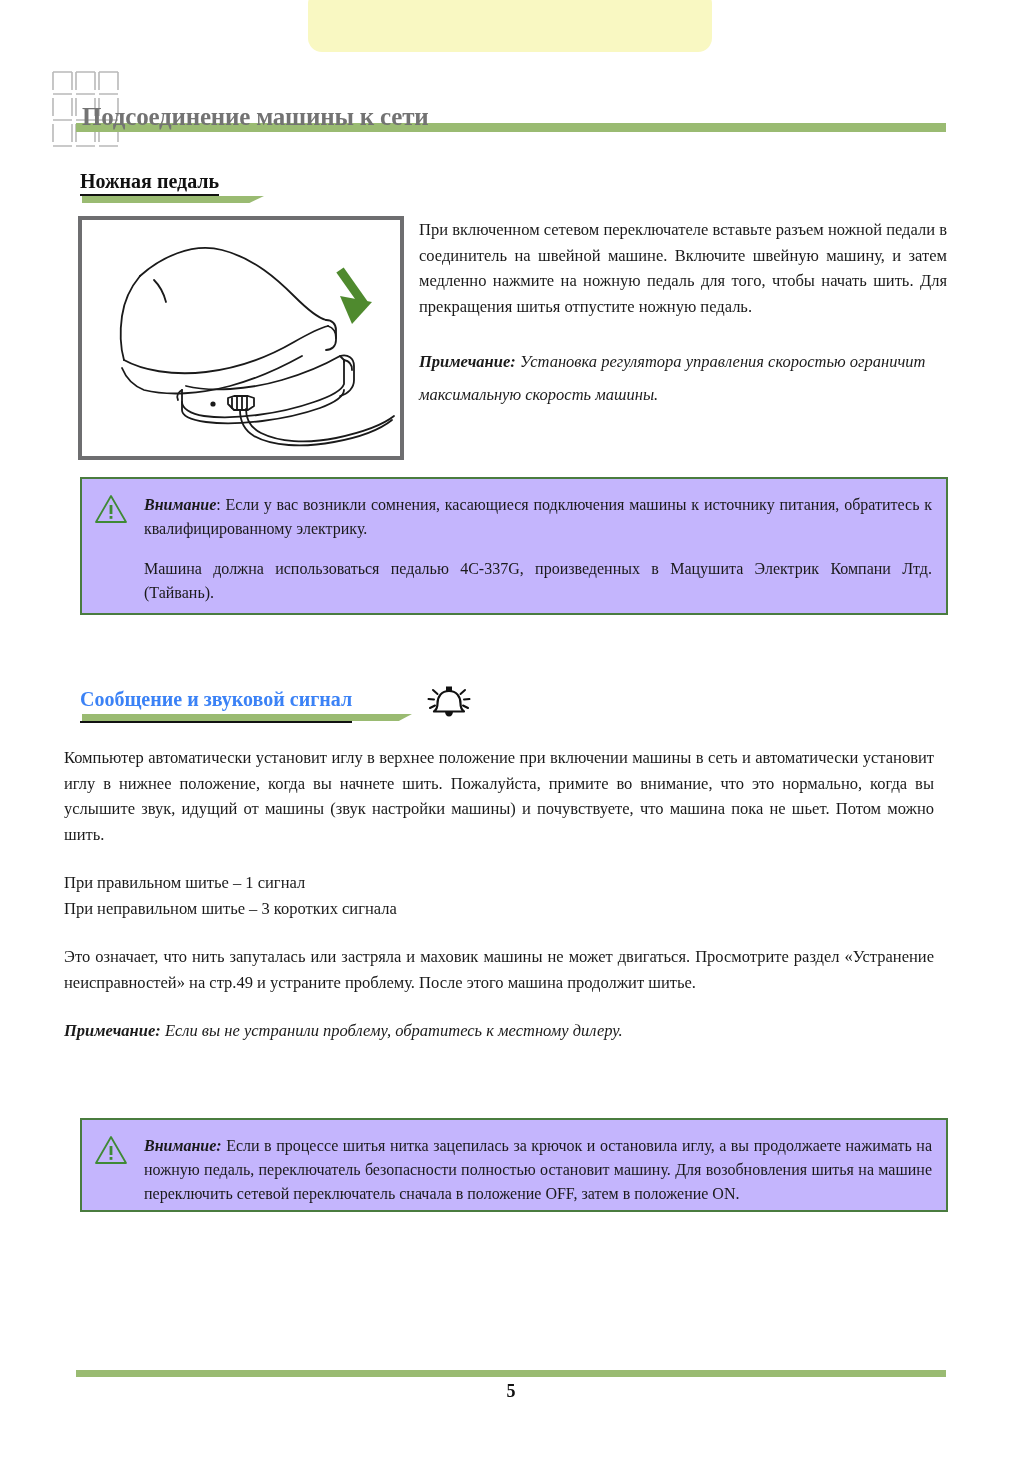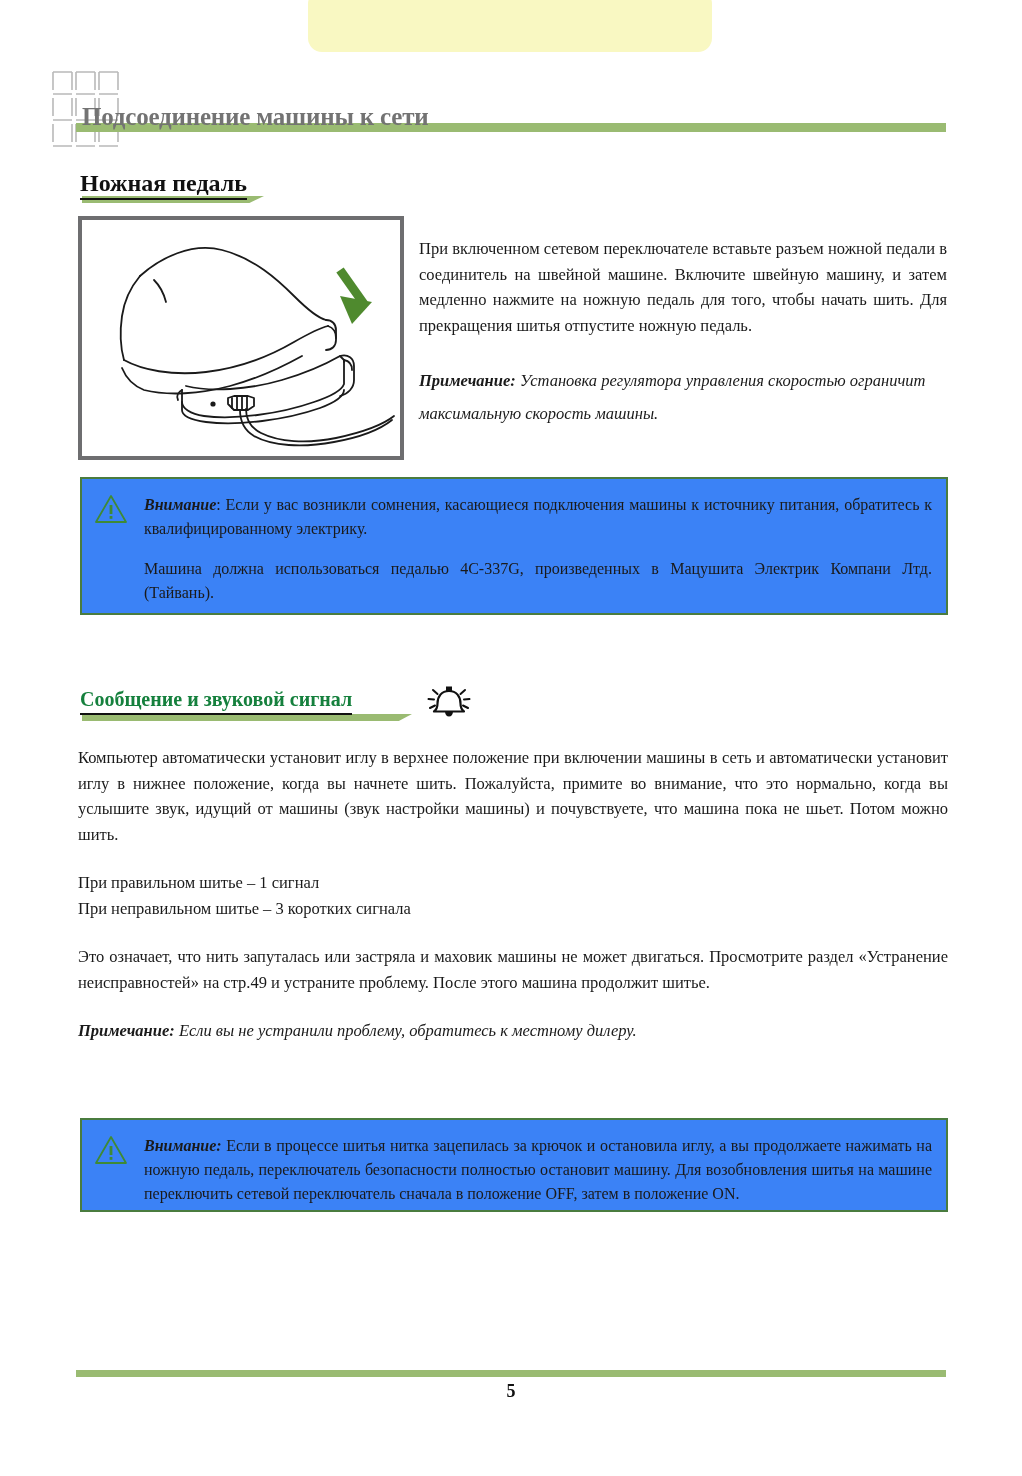--- a/index.html
+++ b/index.html
@@ -68,21 +68,21 @@
   .subhead-block {
     position: absolute;
     left: 80px;
     top: 170px;
     height: 32px;
   }
   .subhead-text {
     position: absolute;
     left: 0;
     top: 0;
-    font-size: 24px;
+    font-size: 20px;
     font-weight: bold;
     color: #111111;
     white-space: nowrap;
     border-bottom: 2px solid #111111;
     padding-bottom: 1px;
     text-align: center;
   }
   .subhead-green {
     position: absolute;
     left: 2px;
@@ -103,21 +103,21 @@
     border: 4px solid #6e6e70;
     background: #ffffff;
     box-sizing: border-box;
   }
   .fig-frame svg { display: block; }
 
   
   .intro-col {
     position: absolute;
     left: 419px;
-    top: 236px;
+    top: 217px;
     width: 528px;
   }
   p.just {
     margin: 0;
     font-size: 16.5px;
     line-height: 25.5px;
     text-align: justify;
     text-justify: inter-word;
     color: #1a1a1a;
   }
@@ -130,21 +130,21 @@
     margin: 0;
     font-size: 16.5px;
     line-height: 33px;
     text-align: left;
   }
 
   
   .warn-box {
     position: absolute;
     border: 2px solid #4a7c3f;
-    background: #3b82f6;
+    background: #c4b5fd;
     box-sizing: border-box;
     padding: 14px 14px 14px 14px;
   }
   #warn-box-1 { left: 80px; top: 477px; width: 868px; height: 138px; }
   #warn-box-2 { left: 80px; top: 1118px; width: 868px; height: 94px; }
 
   .warn-icon {
     position: absolute;
     left: 12px;
     top: 14px;
@@ -177,24 +177,24 @@
     left: 80px;
     top: 688px;
     height: 36px;
   }
   .sec2-text {
     position: absolute;
     left: 0;
     top: 0;
     font-size: 20px;
     font-weight: bold;
-    color: #15803d;
+    color: #3b82f6;
     white-space: nowrap;
     border-bottom: 2px solid #111111;
-    padding-bottom: 2px;
+    padding-bottom: 10px;
   }
   .sec2-green {
     position: absolute;
     left: 2px;
     top: 26px;
     width: 330px;
     height: 7px;
     background: #9abb72;
     clip-path: polygon(0 0, 100% 0, 96% 100%, 0 100%);
   }
@@ -203,21 +203,21 @@
     left: 344px;
     top: -6px;
     width: 50px;
     height: 42px;
   }
   .bell-icon svg { display: block; }
 
   
   .sec2-body {
     position: absolute;
-    left: 78px;
+    left: 64px;
     top: 745px;
     width: 870px;
   }
   .sec2-body p {
     margin: 0;
     font-size: 16.5px;
     line-height: 25.5px;
     text-align: justify;
     text-justify: inter-word;
   }

